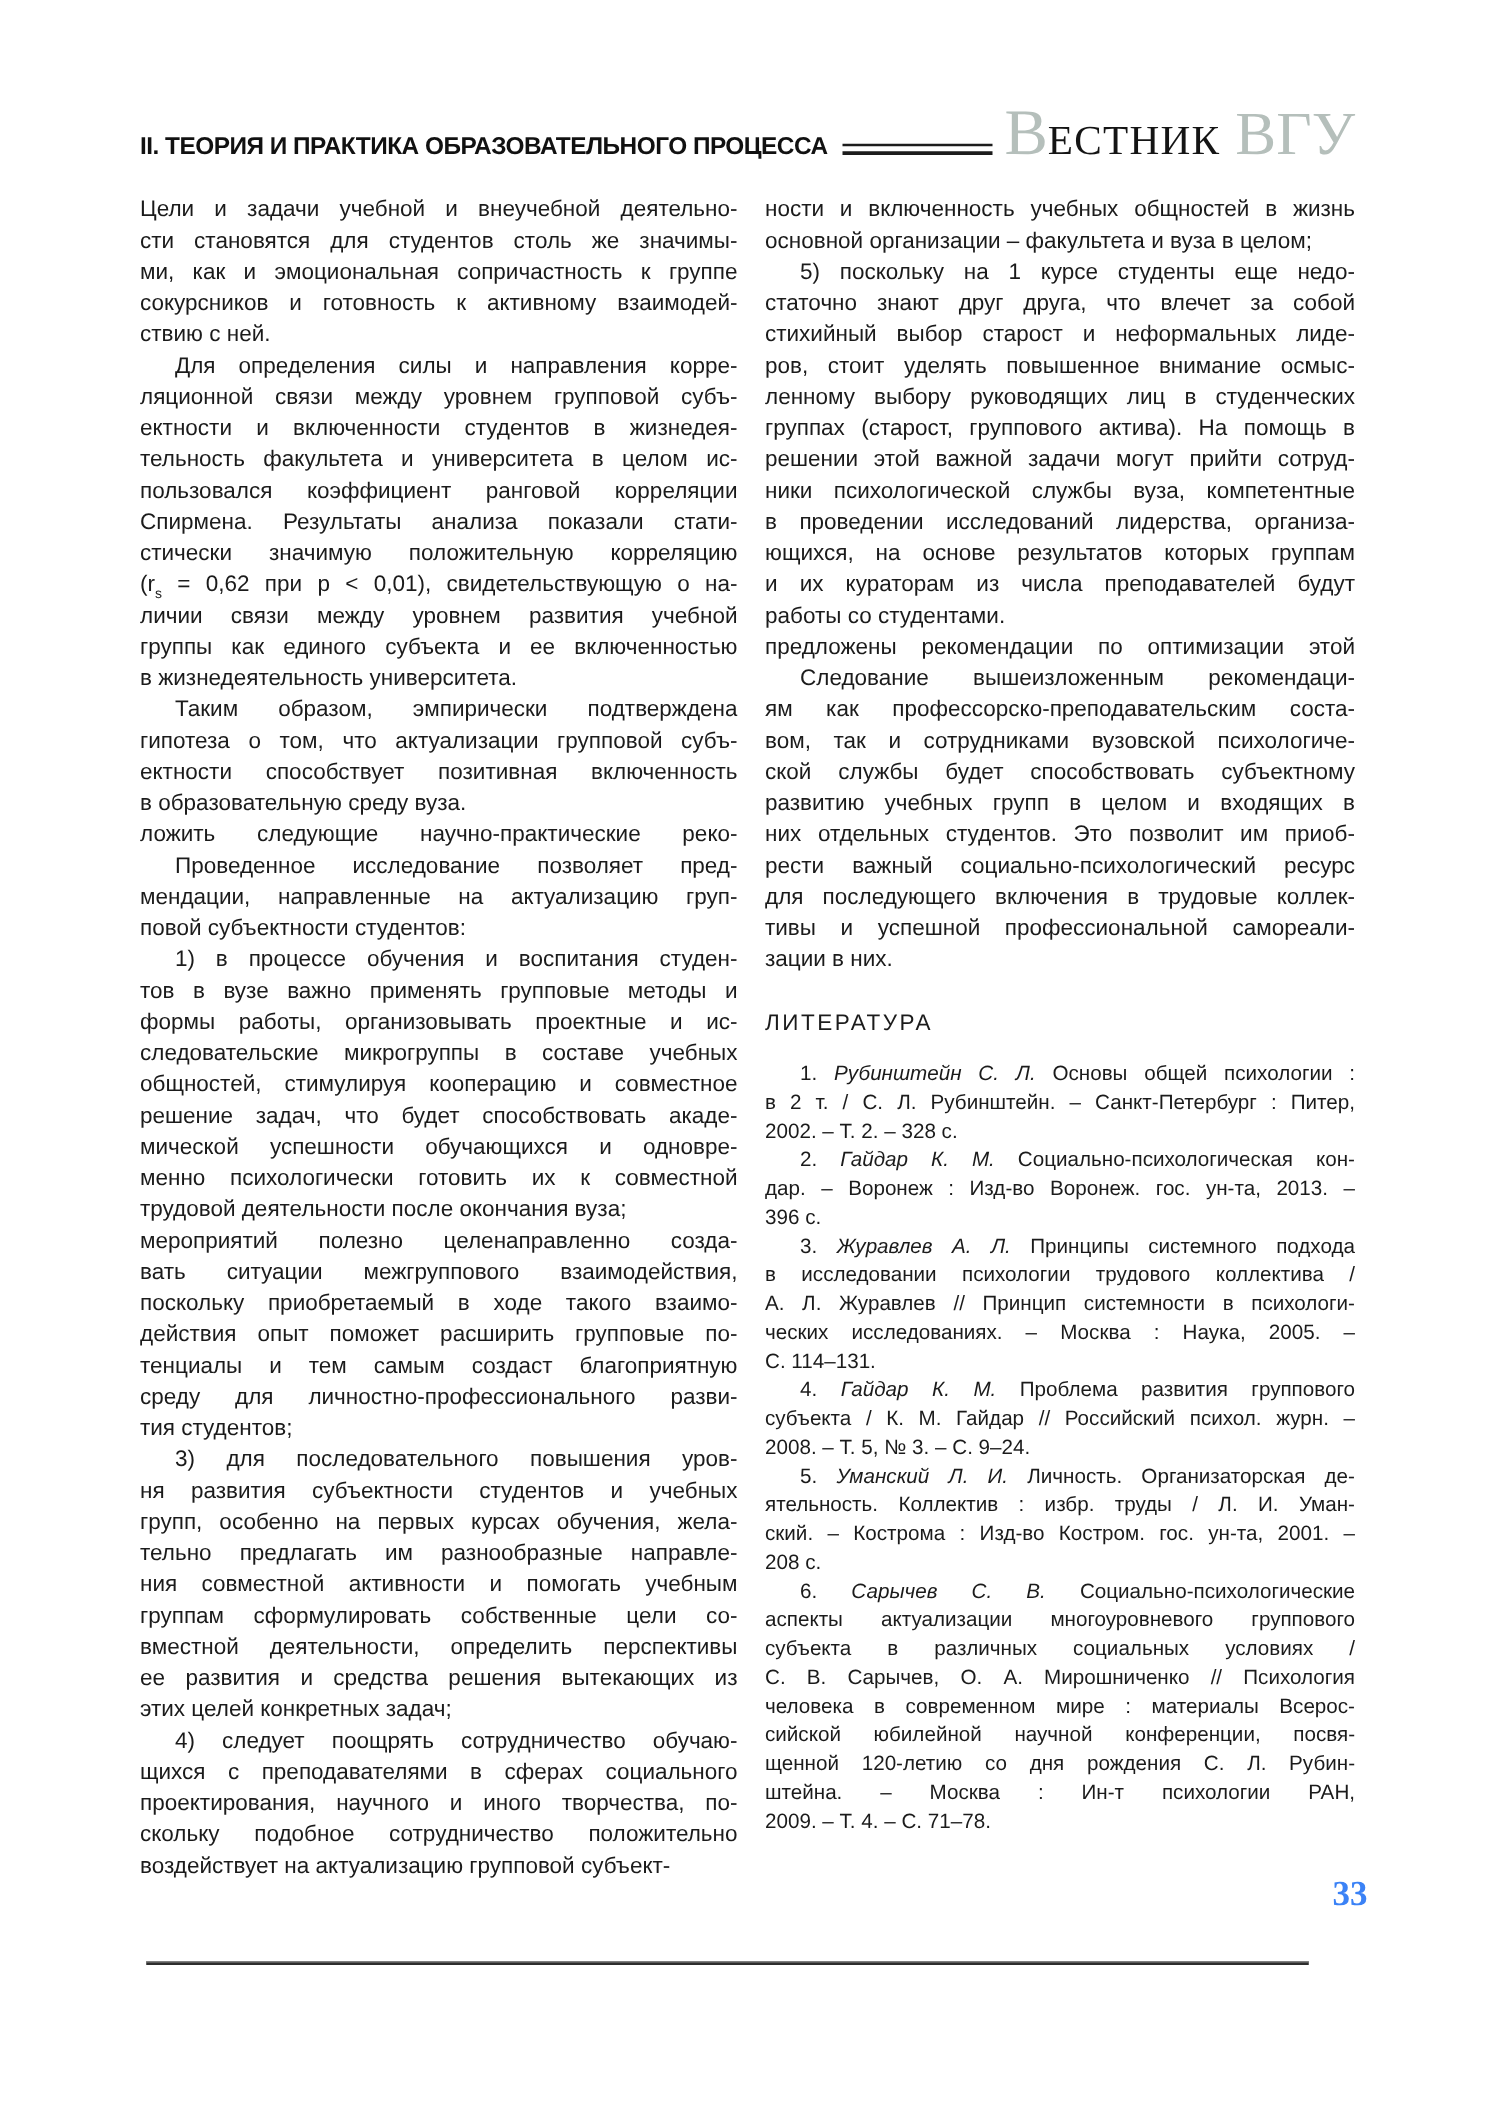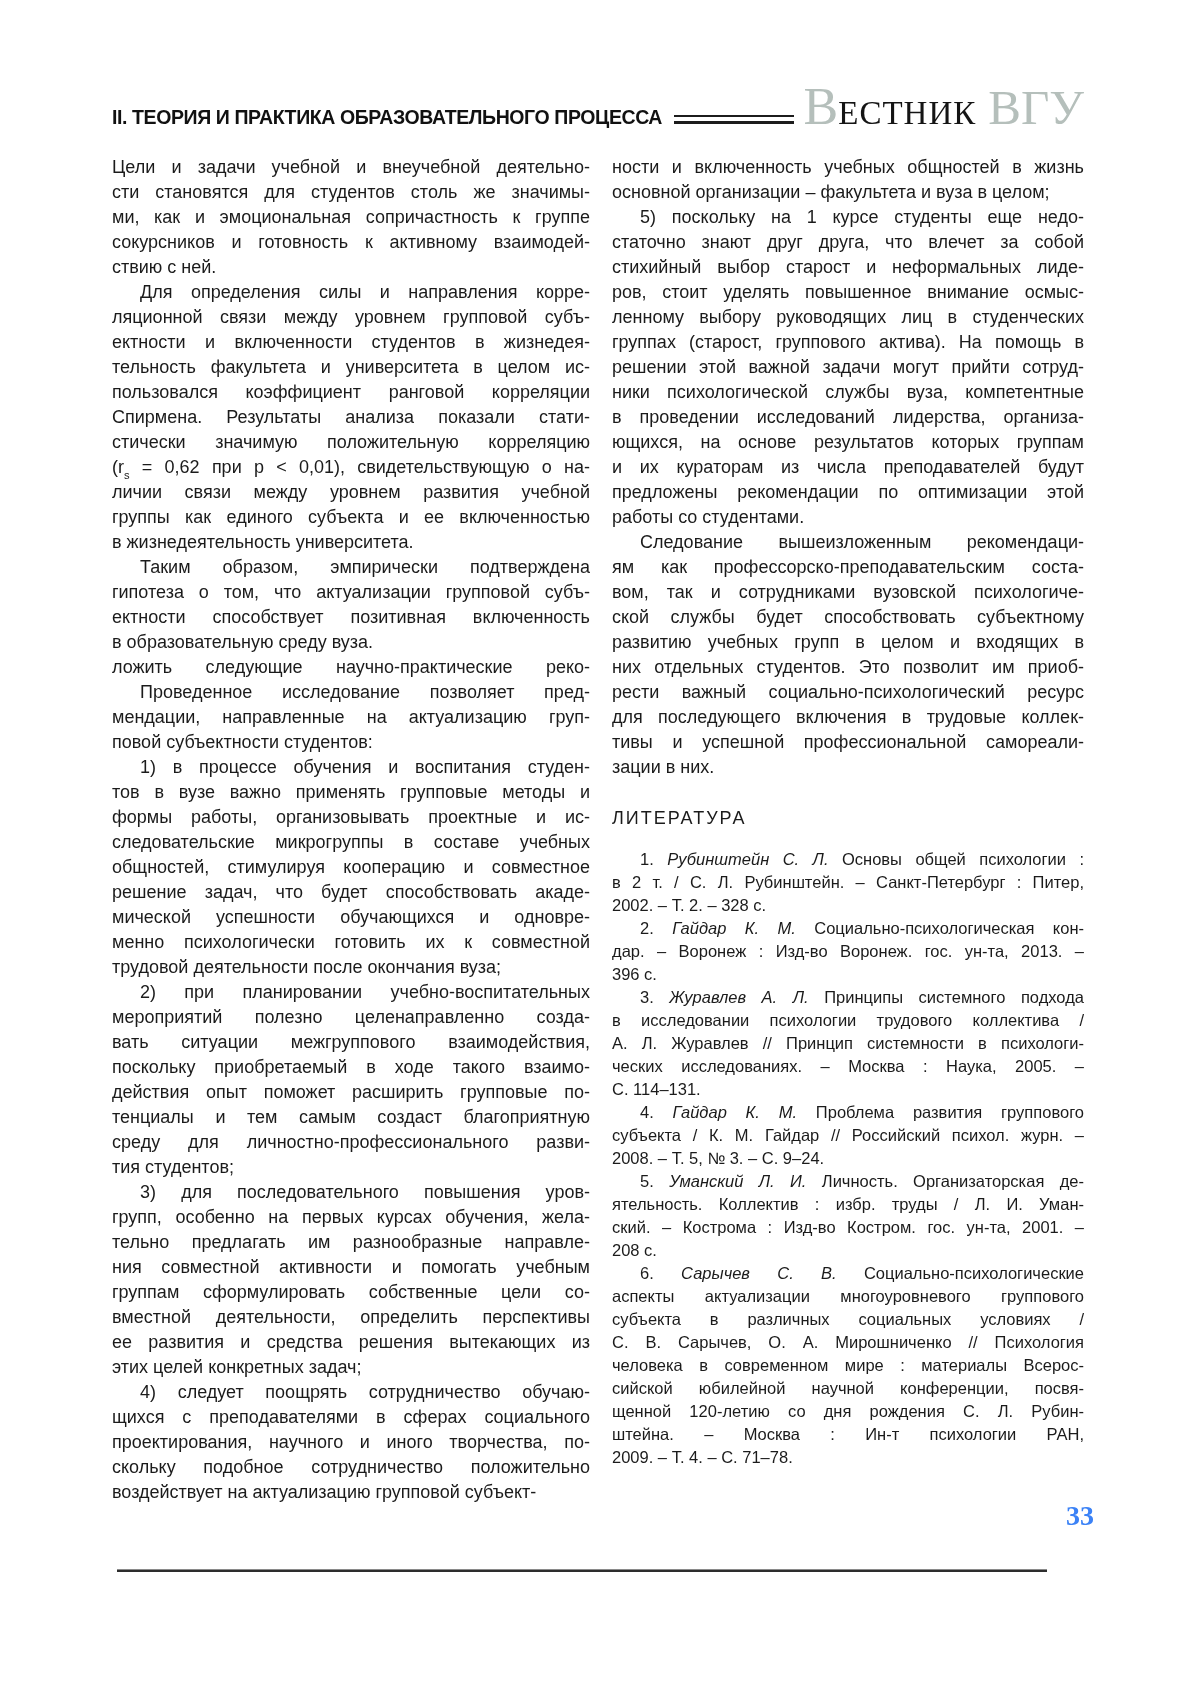--- a/index.html
+++ b/index.html
@@ -148,31 +148,31 @@
           <div class="tline"><span>тов в вузе важно применять групповые методы и</span></div>
           <div class="tline"><span>формы работы, организовывать проектные и ис-</span></div>
           <div class="tline"><span>следовательские микрогруппы в составе учебных</span></div>
           <div class="tline"><span>общностей, стимулируя кооперацию и совместное</span></div>
           <div class="tline"><span>решение задач, что будет способствовать акаде-</span></div>
           <div class="tline"><span>мической успешности обучающихся и одновре-</span></div>
           <div class="tline"><span>менно психологически готовить их к совместной</span></div>
           <div class="tline last"><span>трудовой деятельности после окончания вуза;</span></div>
         </div>
         <div class="para indent">
-          <div class="tline first"><span>2) при планировании учебно-воспитательных</span></div>
           <div class="tline"><span>мероприятий полезно целенаправленно созда-</span></div>
           <div class="tline"><span>вать ситуации межгруппового взаимодействия,</span></div>
           <div class="tline"><span>поскольку приобретаемый в ходе такого взаимо-</span></div>
           <div class="tline"><span>действия опыт поможет расширить групповые по-</span></div>
           <div class="tline"><span>тенциалы и тем самым создаст благоприятную</span></div>
           <div class="tline"><span>среду для личностно-профессионального разви-</span></div>
           <div class="tline last"><span>тия студентов;</span></div>
         </div>
         <div class="para indent">
           <div class="tline first"><span>3) для последовательного повышения уров-</span></div>
+          <div class="tline"><span>ня развития субъектности студентов и учебных</span></div>
           <div class="tline"><span>групп, особенно на первых курсах обучения, жела-</span></div>
           <div class="tline"><span>тельно предлагать им разнообразные направле-</span></div>
           <div class="tline"><span>ния совместной активности и помогать учебным</span></div>
           <div class="tline"><span>группам сформулировать собственные цели со-</span></div>
           <div class="tline"><span>вместной деятельности, определить перспективы</span></div>
           <div class="tline"><span>ее развития и средства решения вытекающих из</span></div>
           <div class="tline last"><span>этих целей конкретных задач;</span></div>
         </div>
         <div class="para indent">
           <div class="tline first"><span>4) следует поощрять сотрудничество обучаю-</span></div>
@@ -193,22 +193,22 @@
             <div class="tline"><span>статочно знают друг друга, что влечет за собой</span></div>
             <div class="tline"><span>стихийный выбор старост и неформальных лиде-</span></div>
             <div class="tline"><span>ров, стоит уделять повышенное внимание осмыс-</span></div>
             <div class="tline"><span>ленному выбору руководящих лиц в студенческих</span></div>
             <div class="tline"><span>группах (старост, группового актива). На помощь в</span></div>
             <div class="tline"><span>решении этой важной задачи могут прийти сотруд-</span></div>
             <div class="tline"><span>ники психологической службы вуза, компетентные</span></div>
             <div class="tline"><span>в проведении исследований лидерства, организа-</span></div>
             <div class="tline"><span>ющихся, на основе результатов которых группам</span></div>
             <div class="tline"><span>и их кураторам из числа преподавателей будут</span></div>
+            <div class="tline last"><span>работы со студентами.</span></div>
             <div class="tline"><span>предложены рекомендации по оптимизации этой</span></div>
-            <div class="tline last"><span>работы со студентами.</span></div>
           </div>
           <div class="para indent">
             <div class="tline first"><span>Следование вышеизложенным рекомендаци-</span></div>
             <div class="tline"><span>ям как профессорско-преподавательским соста-</span></div>
             <div class="tline"><span>вом, так и сотрудниками вузовской психологиче-</span></div>
             <div class="tline"><span>ской службы будет способствовать субъектному</span></div>
             <div class="tline"><span>развитию учебных групп в целом и входящих в</span></div>
             <div class="tline"><span>них отдельных студентов. Это позволит им приоб-</span></div>
             <div class="tline"><span>рести важный социально-психологический ресурс</span></div>
             <div class="tline"><span>для последующего включения в трудовые коллек-</span></div>

